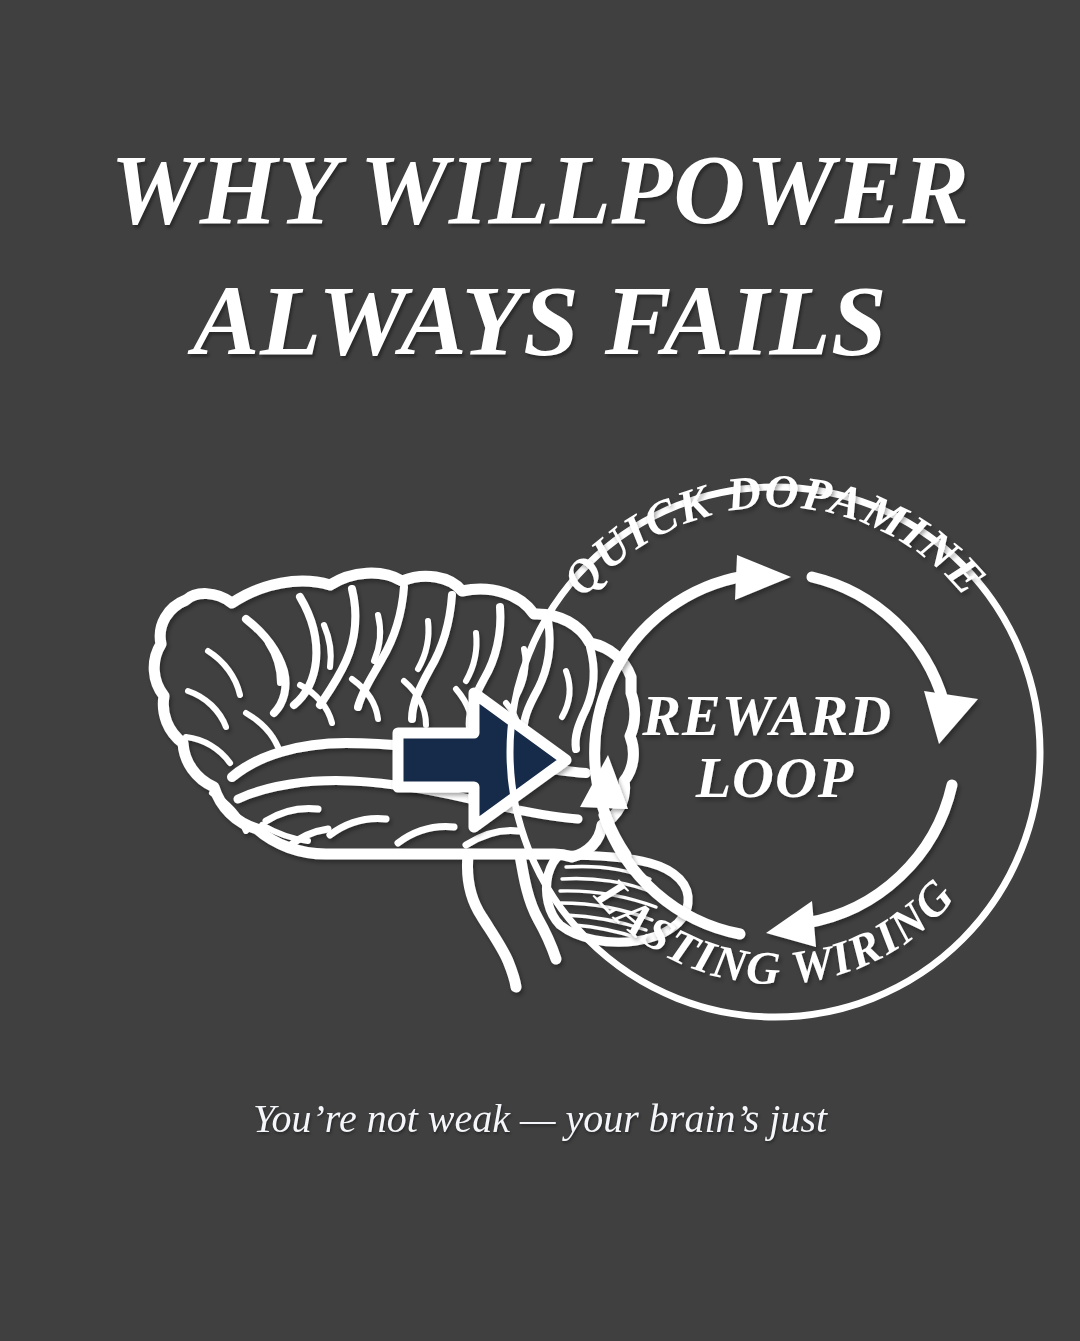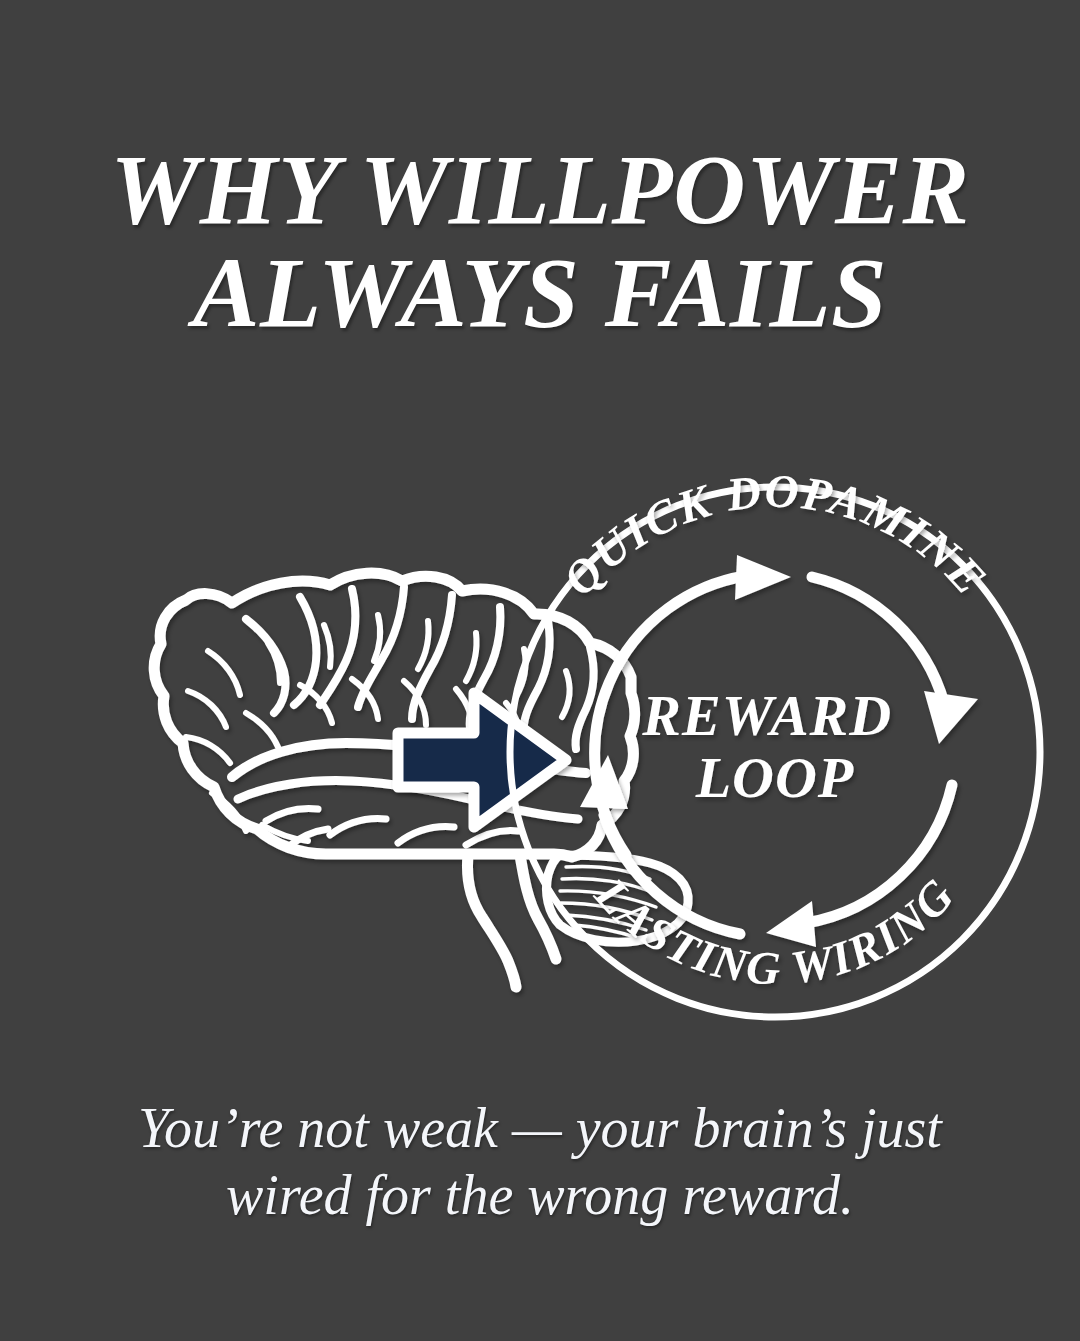--- a/index.html
+++ b/index.html
@@ -26,21 +26,21 @@
     text-align: center;
     font-family: "Liberation Serif", "DejaVu Serif", serif;
     font-weight: bold;
     font-size: 98px;
     line-height: 1.03;
     letter-spacing: 0.5px;
     color: #ffffff;
     text-shadow: 2px 3px 3px rgba(0,0,0,0.35);
   }
   .headline .line1 { display: block; font-size: 100px; }
-  .headline .line2 { display: block; font-size: 100px; }
+  .headline .line2 { display: block; font-size: 100px; margin-top: 28px; }
 
   
   .subtitle {
     position: absolute;
     top: 339px;
     left: 0;
     width: 1080px;
     text-align: center;
     font-family: "Liberation Serif", "DejaVu Serif", serif;
     font-weight: normal;
@@ -63,21 +63,21 @@
 
   
   .caption {
     position: absolute;
     top: 1095px;
     left: 0;
     width: 1080px;
     text-align: center;
     font-family: "Liberation Serif", "DejaVu Serif", serif;
     font-weight: normal;
-    font-size: 56px;
+    font-size: 40px;
     line-height: 1.2;
     color: #f4f6fa;
     text-shadow: 1px 2px 3px rgba(0,0,0,0.4);
   }
   .caption .cline { display: block; }
 
   .curved-text {
     font-family: "Liberation Serif", "DejaVu Serif", serif;
     font-weight: bold;
     font-size: 47px;
@@ -255,16 +255,15 @@
       <text class="center-label" text-anchor="middle" filter="url(#softShadow)">
         <tspan x="775" y="280">REWARD</tspan>
         <tspan x="775" y="342">LOOP</tspan>
       </text>
 
     </svg>
   </div>
 
   <div class="caption">
     <span class="cline">You’re not weak — your brain’s just</span>
-    <span class="cline">wired for the wrong reward.</span>
   </div>
 
 </div>
 
 </body></html>

